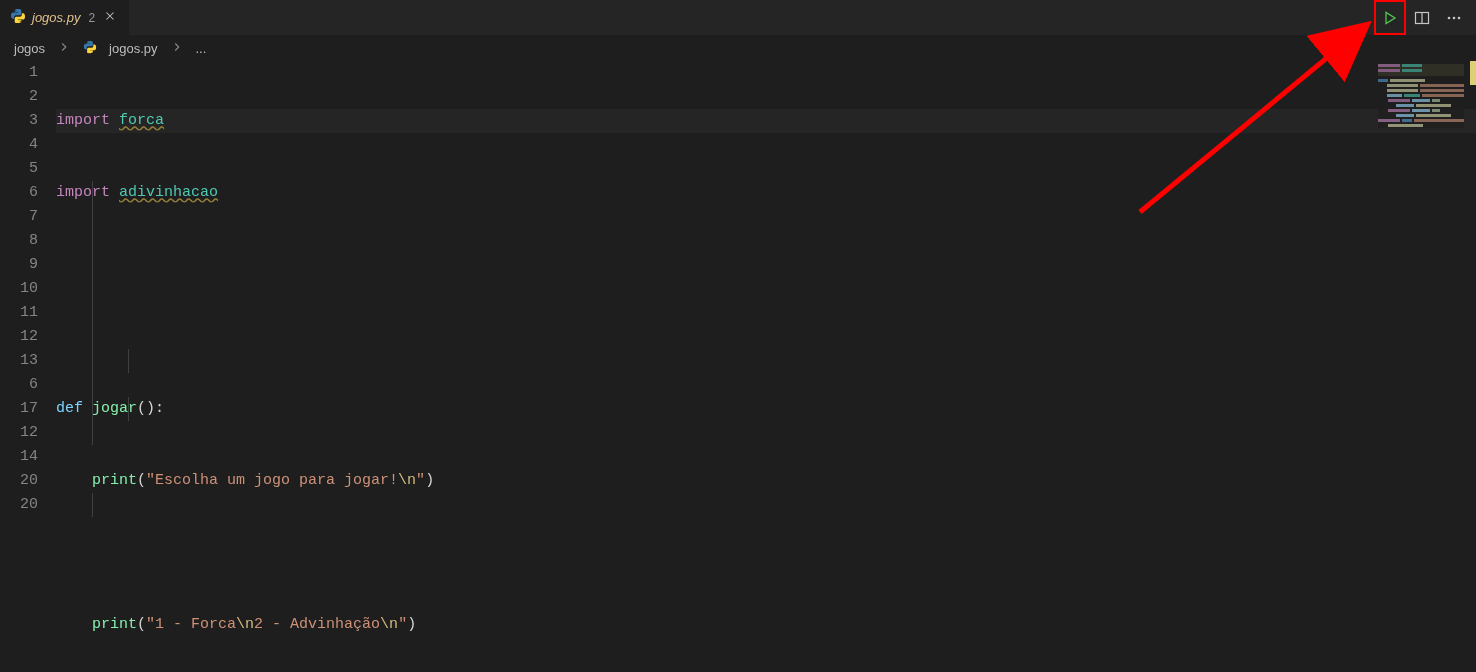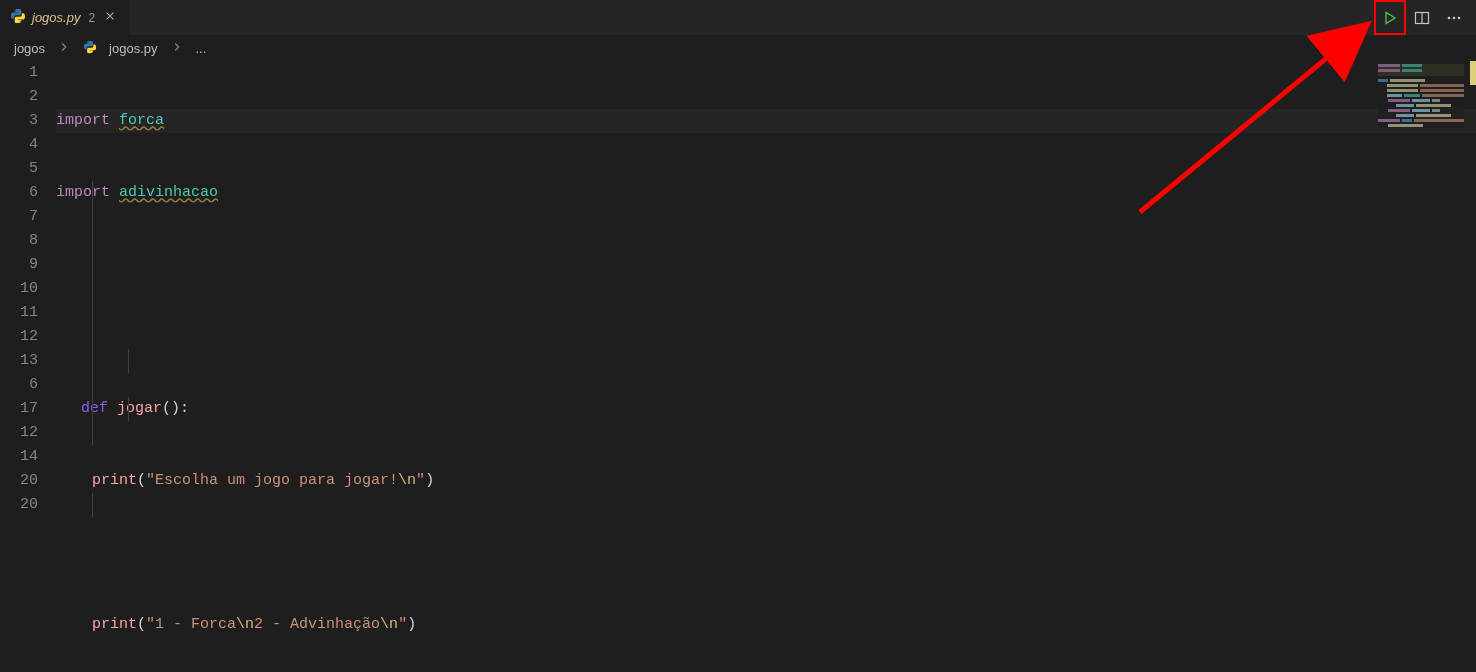--- a/index.html
+++ b/index.html
@@ -85,22 +85,22 @@
   .code .line { height: 24px; position: relative; }
   .line.hl { background: rgba(255,255,255,0.035); }
   .guide {
     position: absolute;
     top: 0; bottom: 0;
     width: 1px;
     background: #404040;
   }
   .tok-keyword { color: #c586c0; }
   .tok-module  { color: #4ec9b0; text-decoration: underline wavy #957f3a; text-decoration-skip-ink: none;}
-  .tok-def     { color: #8b5cf6; margin-left: 25px; }
-  .tok-func    { color: #fca5a5; margin-top: 16px; }
+  .tok-def     { color: #7dd3fc; }
+  .tok-func    { color: #86efac; margin-top: 16px; }
   .tok-string  { color: #ce9178; }
   .tok-esc     { color: #d7ba7d; }
   .tok-op      { color: #d4d4d4; }
   .minimap {
     position: absolute;
     top: 64px; right: 12px;
     width: 86px; height: 64px;
     background:
       linear-gradient(to right, #3b3b2a 0 100%) 0 0 / 100% 12px no-repeat,
       #1e1e1e;

